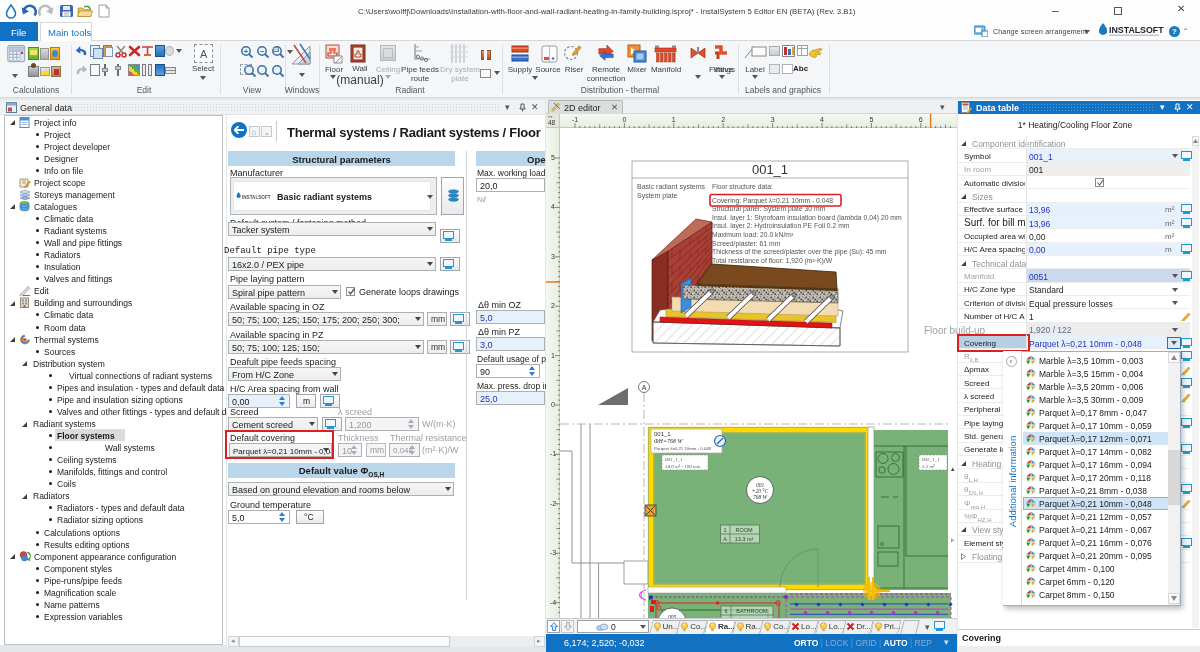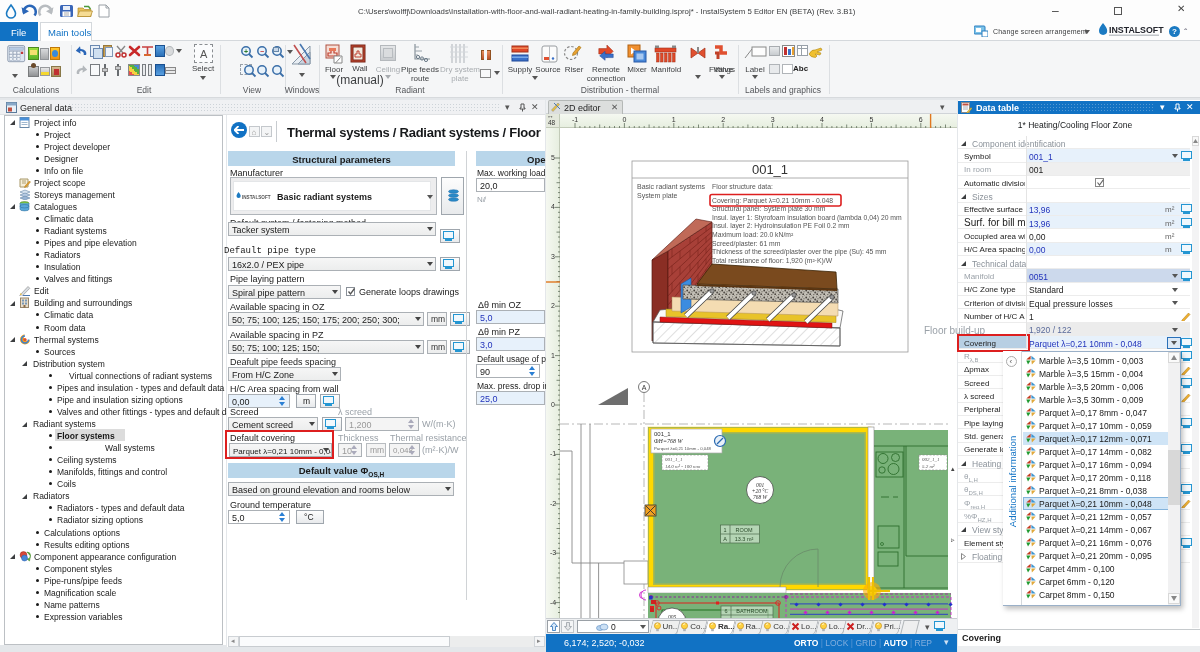--- a/index.html
+++ b/index.html
@@ -366,21 +366,21 @@
     <ellipse cx="5.5" cy="2.2" rx="4.5" ry="1.7" fill="#78c040" stroke="#488020" stroke-width="0.5"></ellipse>
     <path d="M1 2.2 v6 a4.5 1.7 0 0 0 9 0 v-6" fill="#58a8d8" stroke="#2a6898" stroke-width="0.5"></path>
     <ellipse cx="5.5" cy="5.2" rx="4.5" ry="1.7" fill="none" stroke="#2a6898" stroke-width="0.5"></ellipse>
   </svg>
 <div style="position:absolute;left:34px;top:201.92000000000002px;white-space:nowrap;font-size:8.5px;">Catalogues</div>
 <div style="position:absolute;left:36px;top:216.98000000000002px;width:3px;height:3px;background:#1a1a1a;border-radius:50%;"></div>
 <div style="position:absolute;left:44px;top:213.98000000000002px;white-space:nowrap;font-size:8.5px;">Climatic data</div>
 <div style="position:absolute;left:36px;top:229.04000000000002px;width:3px;height:3px;background:#1a1a1a;border-radius:50%;"></div>
 <div style="position:absolute;left:44px;top:226.04000000000002px;white-space:nowrap;font-size:8.5px;">Radiant systems</div>
 <div style="position:absolute;left:36px;top:241.10000000000002px;width:3px;height:3px;background:#1a1a1a;border-radius:50%;"></div>
-<div style="position:absolute;left:44px;top:238.10000000000002px;white-space:nowrap;font-size:8.5px;">Pipes and pipe elevation</div>
+<div style="position:absolute;left:44px;top:238.10000000000002px;white-space:nowrap;font-size:8.5px;">Wall and pipe fittings</div>
 <div style="position:absolute;left:36px;top:253.16000000000003px;width:3px;height:3px;background:#1a1a1a;border-radius:50%;"></div>
 <div style="position:absolute;left:44px;top:250.16000000000003px;white-space:nowrap;font-size:8.5px;">Radiators</div>
 <div style="position:absolute;left:36px;top:265.22px;width:3px;height:3px;background:#1a1a1a;border-radius:50%;"></div>
 <div style="position:absolute;left:44px;top:262.22px;white-space:nowrap;font-size:8.5px;">Insulation</div>
 <div style="position:absolute;left:36px;top:277.28000000000003px;width:3px;height:3px;background:#1a1a1a;border-radius:50%;"></div>
 <div style="position:absolute;left:44px;top:274.28000000000003px;white-space:nowrap;font-size:8.5px;">Valves and fittings</div>
 <svg style="left:19px;top:285.34000000000003px" width="12" height="11" viewBox="0 0 12 11">
     <path d="M1 10 L9 1.5 l1.8 1.8 -8 8.2 -2.3 0.5 Z" fill="#d8dce0" stroke="#888" stroke-width="0.6"></path>
     <path d="M1 10 l2 -0.5 -1.5 -1.5 Z" fill="#f0c030"></path>
     <line x1="4" y1="10.5" x2="11" y2="10.5" stroke="#4a78b0"></line>

